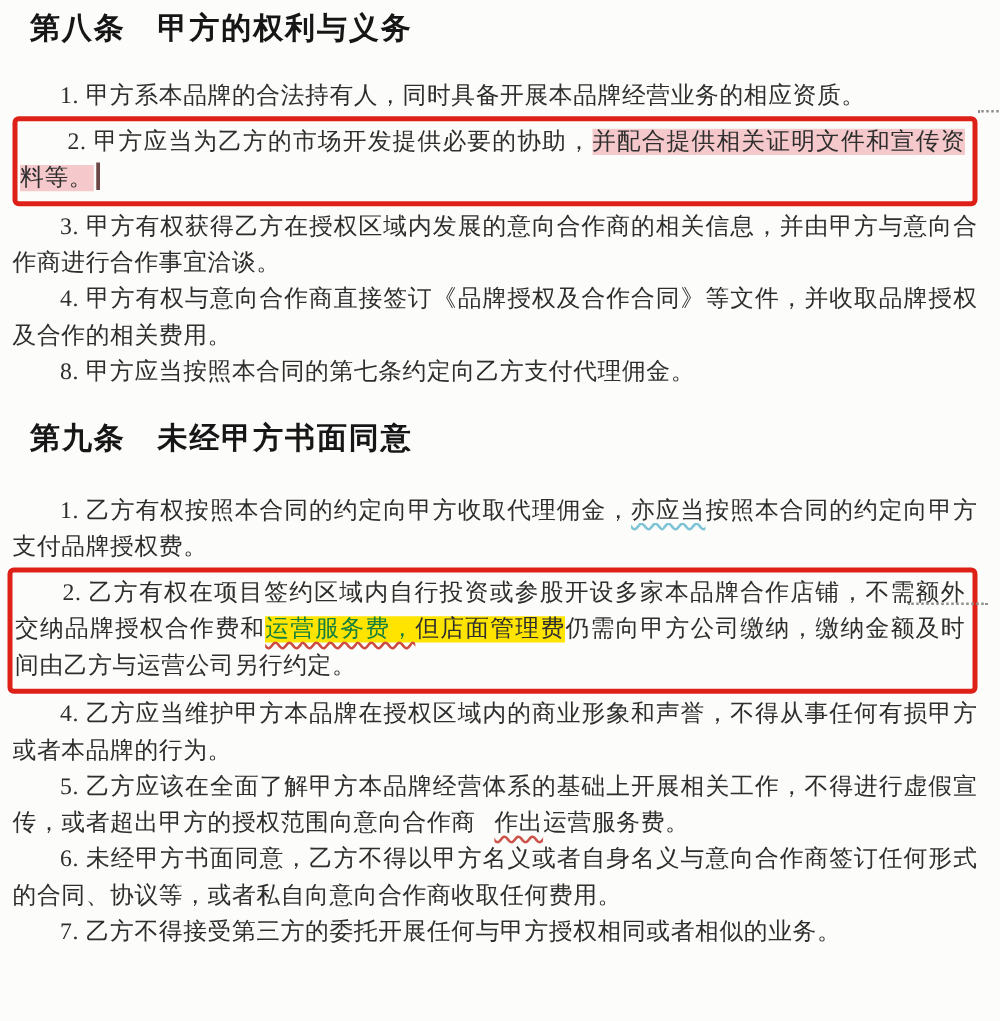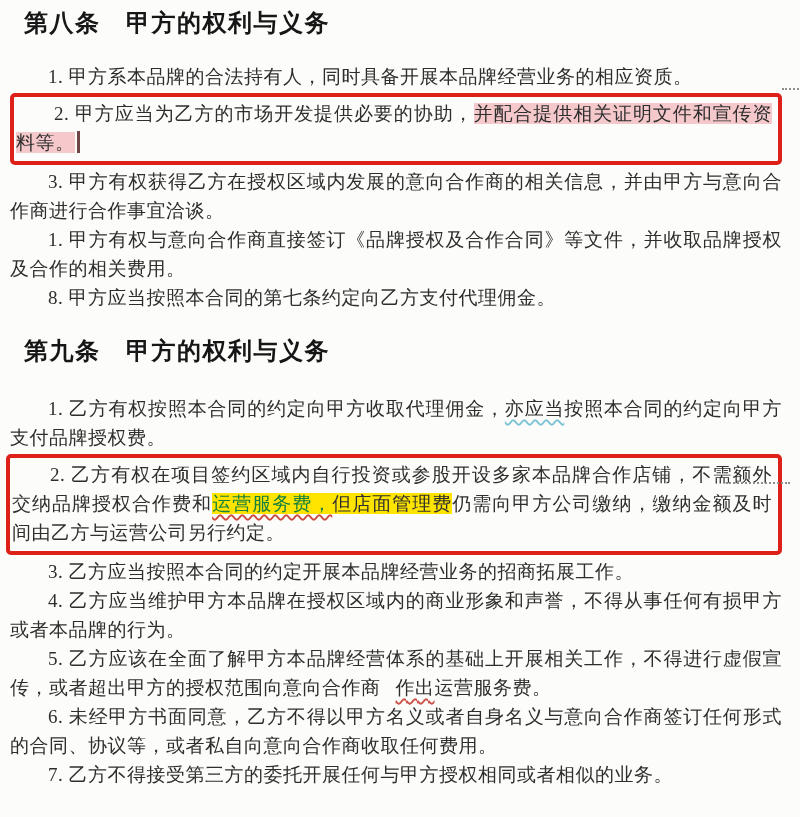--- a/index.html
+++ b/index.html
@@ -70,32 +70,31 @@
   <div class="gap-after-h1"></div>
 
   <p class="para">1. 甲方系本品牌的合法持有人，同时具备开展本品牌经营业务的相应资质。</p>
 
   <div class="redbox box1">
     <span class="leader leader1"></span>
     <p class="para"><span>2. 甲方应当为乙方的市场开发提供必要的协助，</span><span class="pink">并配合提供相关证明文件和宣传资料等。</span><span class="revbar"></span></p>
   </div>
 
   <p class="para">3. 甲方有权获得乙方在授权区域内发展的意向合作商的相关信息，并由甲方与意向合作商进行合作事宜洽谈。</p>
-  <p class="para">1. 甲方有权与意向合作商直接签订《品牌授权及合作合同》等文件，并收取品牌授权及合作的相关费用。</p>
+  <p class="para">4. 甲方有权与意向合作商直接签订《品牌授权及合作合同》等文件，并收取品牌授权及合作的相关费用。</p>
   <p class="para">8. 甲方应当按照本合同的第七条约定向乙方支付代理佣金。</p>
 
-  <h1 class="heading h2">第九条　甲方的权利与义务</h1>
+  <h1 class="heading h2">第九条　未经甲方书面同意</h1>
   <div class="gap-after-h2"></div>
 
   <p class="para"><span>1. 乙方有权按照本合同的约定向甲方收取代理佣金，</span><span class="wavy-blue">亦应当</span><span>按照本合同的约定向甲方支付品牌授权费。</span></p>
 
   <div class="redbox box2">
     <span class="leader leader2"></span>
     <p class="para"><span>2. 乙方有权在项目签约区域内自行投资或参股开设多家本品牌合作店铺，不需额外交纳品牌授权合作费和</span><span class="yellow red-text">运营服务费，</span><span class="yellow">但店面管理费</span><span>仍需向甲方公司缴纳，缴纳金额及时间由乙方与运营公司另行约定。</span></p>
   </div>
 
-  <p class="para">3. 乙方应当按照本合同的约定开展本品牌经营业务的招商拓展工作。</p>
   <p class="para">4. 乙方应当维护甲方本品牌在授权区域内的商业形象和声誉，不得从事任何有损甲方或者本品牌的行为。</p>
   <p class="para"><span>5. 乙方应该在全面了解甲方本品牌经营体系的基础上开展相关工作，不得进行虚假宣传，或者超出甲方的授权范围向意向合作商</span><span class="wavy-red">作出</span><span>运营服务费。</span></p>
   <p class="para">6. 未经甲方书面同意，乙方不得以甲方名义或者自身名义与意向合作商签订任何形式的合同、协议等，或者私自向意向合作商收取任何费用。</p>
   <p class="para">7. 乙方不得接受第三方的委托开展任何与甲方授权相同或者相似的业务。</p>
 
 </div>
 
 </body></html>

